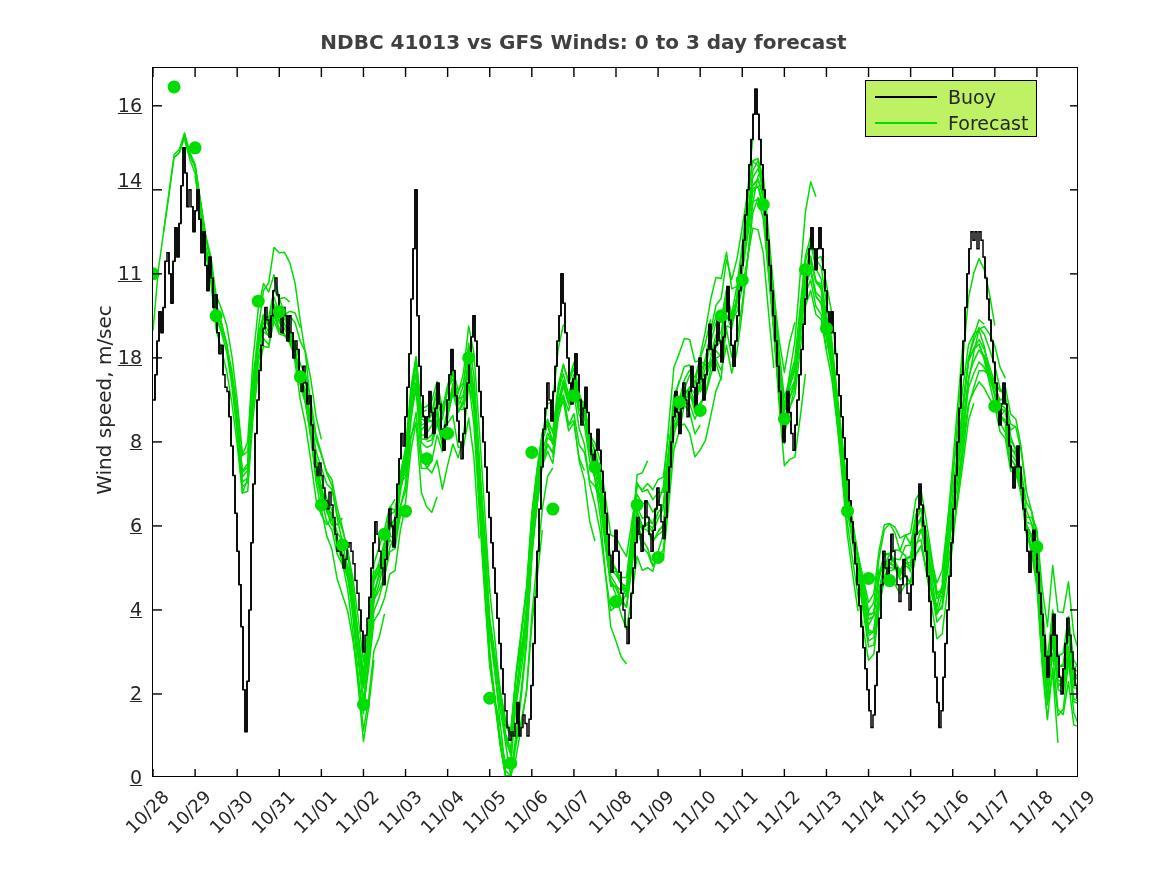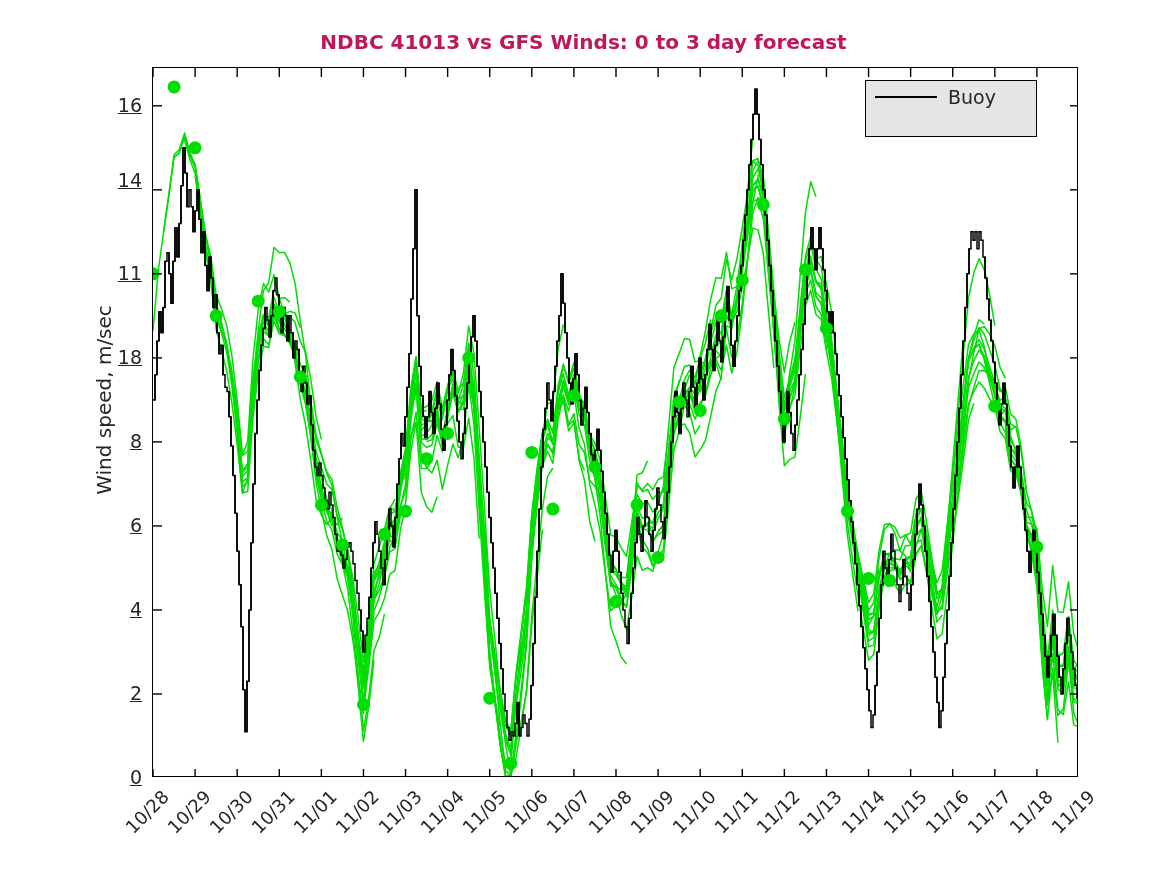--- a/index.html
+++ b/index.html
@@ -6,21 +6,21 @@
   body{
     width:1167px;height:875px;
     background:#ffffff;
     font-family:"DejaVu Sans", sans-serif;
     overflow:hidden;
     position:relative;
   }
   #figure{position:absolute;left:0;top:0;width:1167px;height:875px;background:#fff;}
   #title{
     position:absolute;left:0;top:30px;width:1167px;
-    text-align:center;font-size:20px;font-weight:bold;color:#be185d;
+    text-align:center;font-size:20px;font-weight:bold;color:#404040;
     letter-spacing:0px;
   }
   #ylabel{
     position:absolute;
     left:-46px;top:calc(50% - 50px);
     width:300px;
     transform:rotate(-90deg);
     transform-origin:center center;
     text-align:center;
     font-size:20px;color:#262626;
@@ -48,21 +48,21 @@
     transform-origin:right top;
     transform:rotate(-45deg);
     text-align:right;
   }
   #legend{
     position:absolute;
     left:865px;top:80px;
     width:172px;height:57px;
     box-sizing:border-box;
     border:1.4px solid #000;
-    background:#e5e5e5;
+    background:#bef264;
     padding:0;
   }
   .legend-row{
     position:absolute;left:0;width:172px;height:26px;
     display:flex;align-items:center;
   }
   .legend-swatch{
     margin-left:9px;width:62px;height:0;border-top-width:2.1px;border-top-style:solid;
   }
   .legend-text{margin-left:11px;font-size:19px;color:#262626;line-height:1;}
@@ -670,15 +670,19 @@
           <line y1="710" y2="701" x1="926" x2="926" stroke="#000" stroke-width="1.4"></line>
         </g>
     </svg>
   </div>
 
   <div id="legend">
     <div class="legend-row" style="top:3px;">
       <span class="legend-swatch" style="border-top-color: rgb(0, 0, 0);"></span>
       <span class="legend-text">Buoy</span>
     </div>
+    <div class="legend-row" style="top:29px;">
+      <span class="legend-swatch" style="border-top-color: rgb(0, 221, 0);"></span>
+      <span class="legend-text">Forecast</span>
+    </div>
   </div>
 
 </div>
 
 </body></html>

